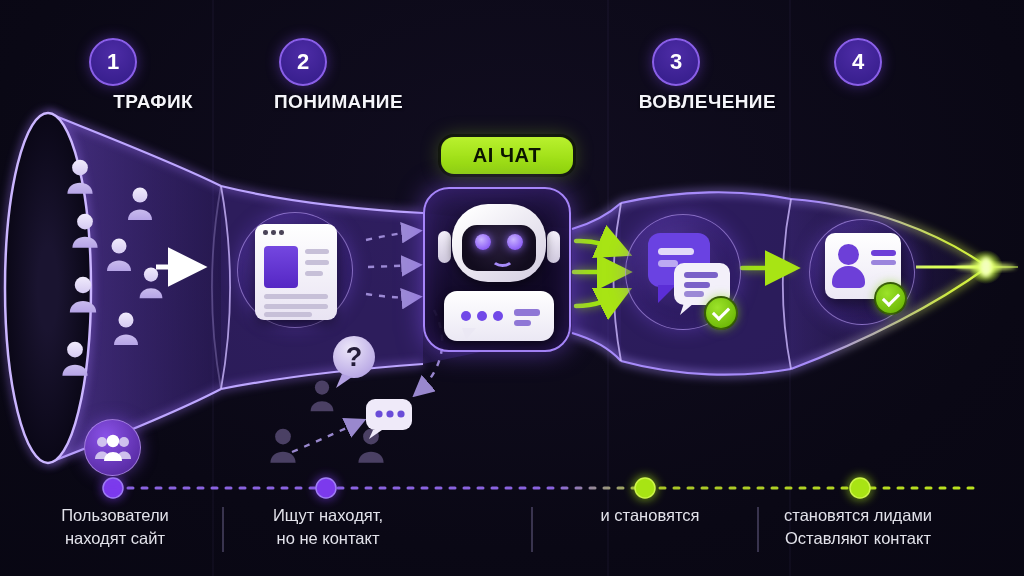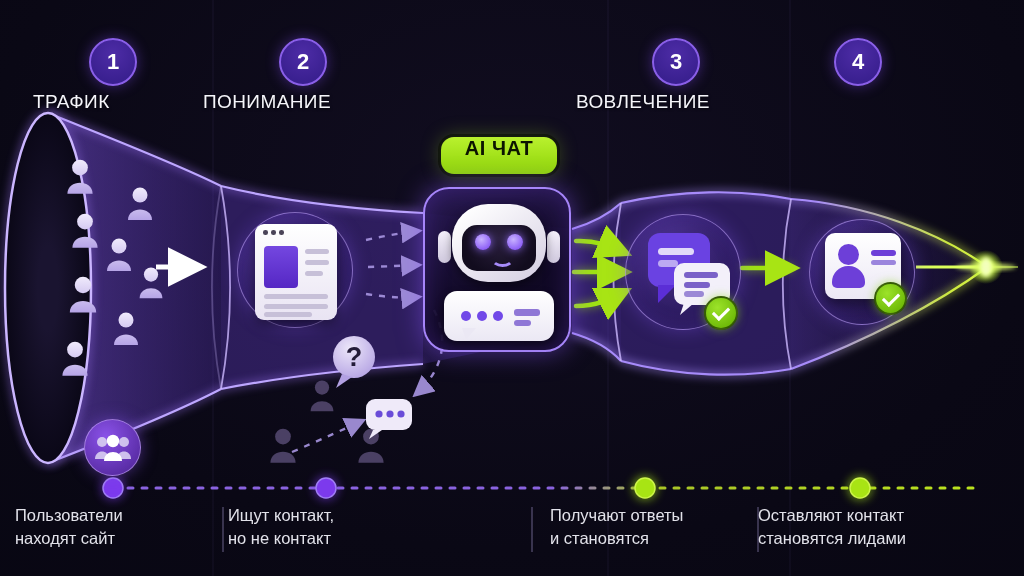--- a/index.html
+++ b/index.html
@@ -12,29 +12,29 @@
   
   .badge{
     width:48px;height:48px;border-radius:50%;
     background:radial-gradient(circle at 50% 32%, #4d2ca6 0%, #3a2090 72%);
     border:2.5px solid #8a5fe8;box-sizing:border-box;
     box-shadow:0 0 14px rgba(122,70,230,.45);
     display:flex;align-items:center;justify-content:center;
     color:#fff;font-size:22px;font-weight:700;
   }
   .stage-label{
-    color:#f5f5fa;font-size:19px;font-weight:400;letter-spacing:.4px;
-    text-align:left;text-shadow:0 1px 3px rgba(0,0,0,.7);
+    color:#f5f5fa;font-size:19px;font-weight:700;letter-spacing:.4px;
+    text-align:right;text-shadow:0 1px 3px rgba(0,0,0,.7);
   }
   
   .ai-pill{
-    left:441px;top:137px;width:116px;height:37px;border-radius:13px;
+    left:441px;top:137px;width:132px;height:37px;border-radius:13px;
     background:linear-gradient(180deg,#b9f12e 0%,#8fd408 100%);
     box-shadow:0 0 0 3px rgba(8,12,2,.55), 0 0 20px rgba(160,220,30,.35);
-    display:flex;align-items:flex-start;justify-content:center;
+    display:flex;align-items:center;justify-content:center;
     color:#0c1500;font-size:20px;font-weight:700;letter-spacing:.5px;
   }
   .ai-pill::after{
     content:"";position:absolute;left:50%;bottom:-6px;margin-left:-7px;
     width:14px;height:14px;background:#93d60a;border-radius:3px;
     transform:rotate(45deg);z-index:-1;
   }
   
   .ai-card{
     left:423px;top:187px;width:148px;height:165px;border-radius:26px;
@@ -88,21 +88,21 @@
   .idline{border-radius:3px;}
   
   .group-circle{
     left:84px;top:419px;width:57px;height:57px;border-radius:50%;box-sizing:border-box;
     background:radial-gradient(circle at 38% 30%,#8a52e8,#54289e 85%);
     border:1.5px solid rgba(210,180,255,.55);
     box-shadow:0 0 16px rgba(130,80,230,.5);
     display:flex;align-items:center;justify-content:center;
   }
   
-  .caption{width:200px;color:#e2e2ea;font-size:16.5px;line-height:1.42;top:504px;}
+  .caption{width:200px;text-align:center;color:#e2e2ea;font-size:16.5px;line-height:1.42;top:504px;}
   .vdivider{width:2px;height:45px;top:507px;background:rgba(145,135,185,.35);}
   
   #scene{position:absolute;left:0;top:0;}
   .q-text{font-family:"Liberation Sans","DejaVu Sans",sans-serif;font-size:27px;font-weight:700;fill:#241c38;}
 </style>
 </head>
 <body>
 
 <div id="canvas">
 
@@ -421,29 +421,28 @@
           <path d="M 11 29 C 11 17 29 17 29 29 Z"></path>
       </g>
     </svg>
   </div>
 
   <div class="abs caption" style="left:15px;">
     <div>Пользователи</div>
     <div>находят сайт</div>
   </div>
   <div class="abs caption" style="left:228px;">
-    <div>Ищут контакт,</div>
+    <div>Ищут находят,</div>
     <div>но не контакт</div>
   </div>
   <div class="abs caption" style="left:550px;">
-    <div>Получают ответы</div>
     <div>и становятся</div>
   </div>
   <div class="abs caption" style="left:758px;">
+    <div>становятся лидами</div>
     <div>Оставляют контакт</div>
-    <div>становятся лидами</div>
   </div>
 
   <div class="abs vdivider" style="left:222px;"></div>
   <div class="abs vdivider" style="left:531px;"></div>
   <div class="abs vdivider" style="left:757px;"></div>
 
 </div>
 
 </body></html>

